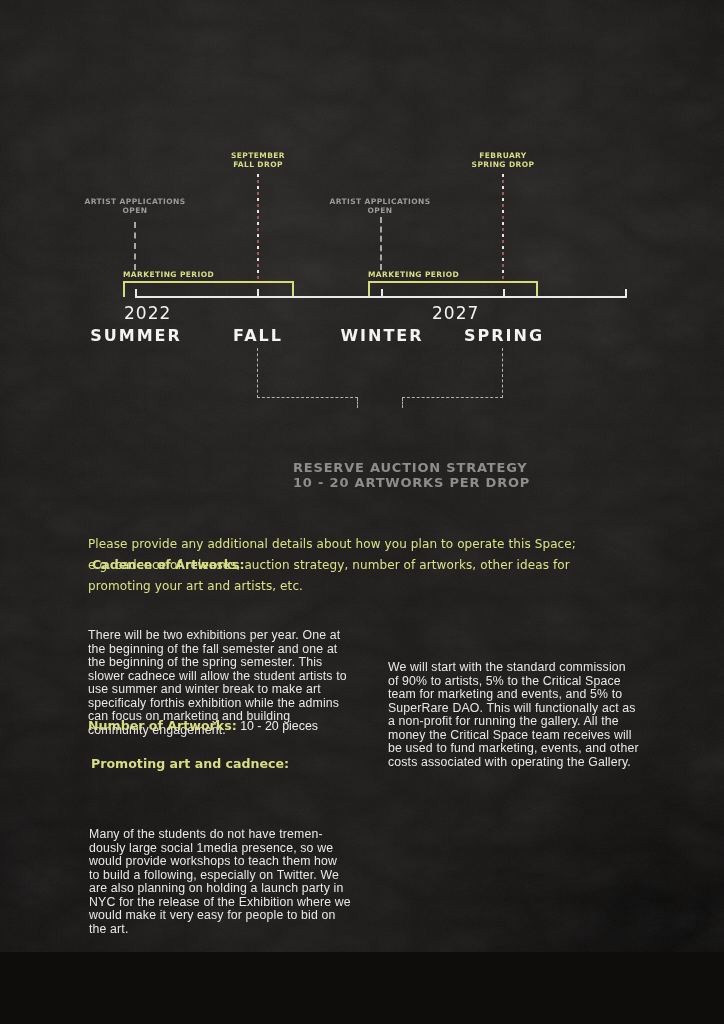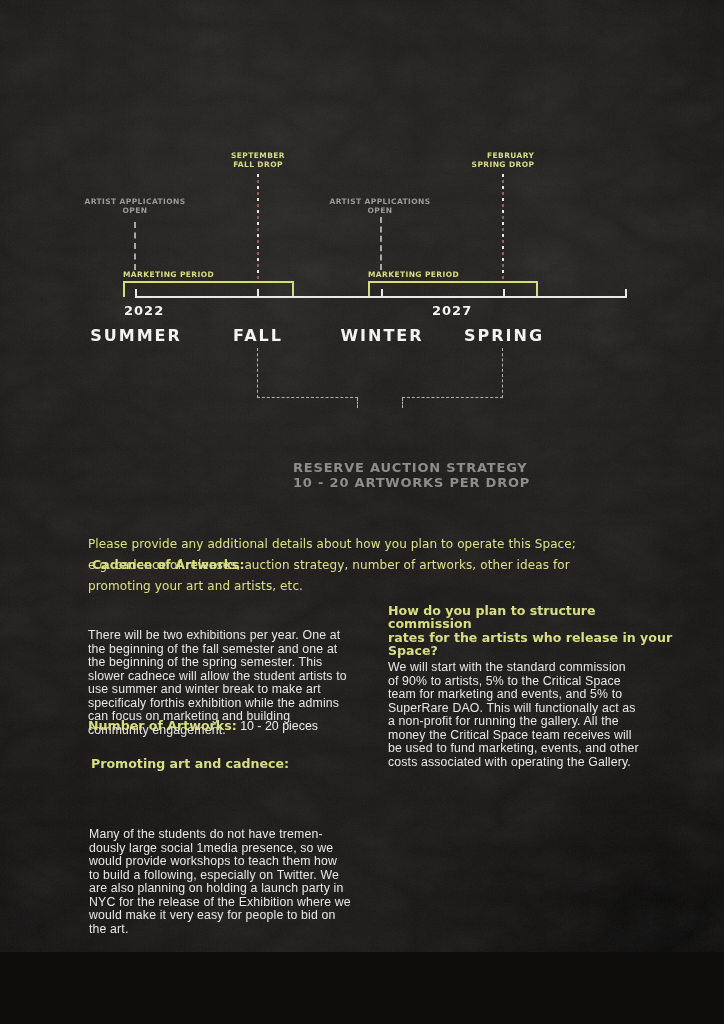--- a/index.html
+++ b/index.html
@@ -23,21 +23,21 @@
   .gray{color:#9b9b9b;}
   
   .dash-v{width:0;border-left:2px dashed #a8a8a8;}
   .drop-line{width:2px;background:repeating-linear-gradient(180deg,
       #e6e6e6 0 3px, transparent 3px 6px, #9c5c5c 6px 9px, transparent 9px 12px);}
   
   .tl{left:135px;top:289px;width:492px;height:7px;border-bottom:2px solid #e9e9e9;}
   .tl .tick{position:absolute;top:0;height:7px;width:2px;background:#e9e9e9;}
   
   .mbr{height:14px;border:2px solid #d6db7e;border-bottom:none;}
-  .year{font-family:"DejaVu Sans",sans-serif;font-size:13px;font-weight:bold;
+  .year{font-family:"DejaVu Sans",sans-serif;font-size:17px;font-weight:normal;
     color:#f3f3f3;letter-spacing:1px;}
   .season{font-family:"DejaVu Sans",sans-serif;font-size:16px;font-weight:bold;
     color:#f3f3f3;letter-spacing:2px;}
   
   .con-v{width:0;border-left:1.5px dashed #b3b3b3;}
   .con-h{height:0;border-top:1.5px dashed #b3b3b3;}
   .auction-note{font-family:"DejaVu Sans",sans-serif;font-size:13px;font-weight:bold;
     letter-spacing:0.8px;color:#8d8d8d;line-height:14.5px;}
   
   .question{font-family:"DejaVu Sans",sans-serif;font-size:12px;line-height:21px;
@@ -66,21 +66,21 @@
         <feColorMatrix type="saturate" values="0"></feColorMatrix>
       </filter>
     <rect width="724" height="1024" filter="url(#veins)" opacity="0.07"></rect>
     <rect width="724" height="1024" filter="url(#fine)" opacity="0.05"></rect>
   </svg>
 
   <div class="abs ctr lbl-sm yellow" style="left:258px;top:151px;">
     <div>SEPTEMBER</div>
     <div>FALL DROP</div>
   </div>
-  <div class="abs ctr lbl-sm yellow" style="left:503px;top:151px;text-align:right;">
+  <div class="abs ctr lbl-sm yellow" style="left:503px;top:151px;">
     <div>FEBRUARY</div>
     <div>SPRING DROP</div>
   </div>
 
   <div class="abs ctr lbl-sm gray" style="left:135px;top:197px;">
     <div>ARTIST APPLICATIONS</div>
     <div>OPEN</div>
   </div>
   <div class="abs ctr lbl-sm gray" style="left:380px;top:197px;">
     <div>ARTIST APPLICATIONS</div>
@@ -144,23 +144,20 @@
   <div class="abs colhead" style="left:91px;top:757px;">Promoting art and cadnece:</div>
   <div class="abs body-txt pre" style="left:89px;top:783px;width:275px;">Many of the students do not have tremen-
 dously large social 1media presence, so we
 would provide workshops to teach them how
 to build a following, especially on Twitter.  We
 are also planning on holding a launch party in
 NYC for the release of the Exhibition where we
 would make it very easy for people to bid on
 the art.</div>
 
-  <div class="abs colhead pre" style="left:388px;top:559px;width:290px;">How do you plan to structure commission
-rates for the artists who release in your
-Space?</div>
   <div class="abs body-txt pre" style="left:388px;top:616px;width:290px;">We will start with the standard commission
 of 90% to artists, 5% to the Critical Space
 team for marketing and events, and 5% to
 SuperRare DAO.   This will functionally act as
 a non-profit for running the gallery.  All the
 money the Critical Space team receives will
 be used to fund marketing, events, and other
 costs associated with operating the Gallery.</div>
 
   <div class="abs logo ctr" style="left:382px;top:975px;">

